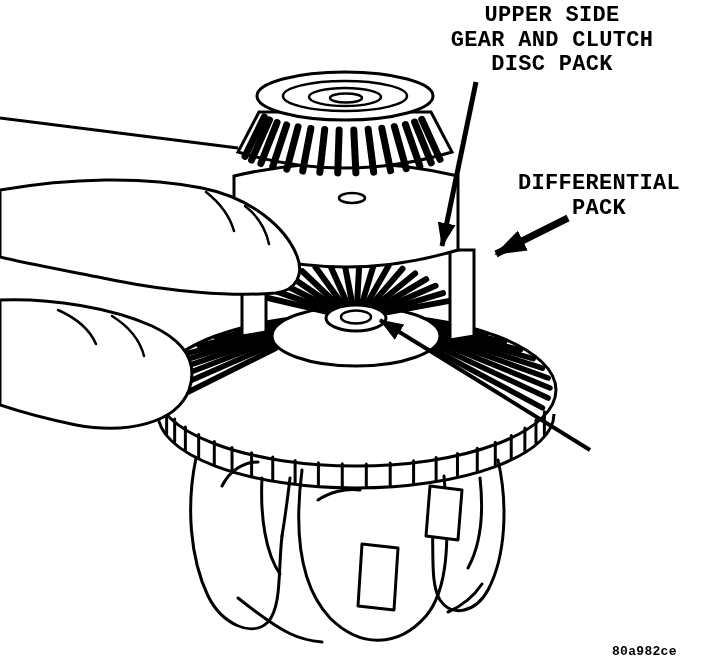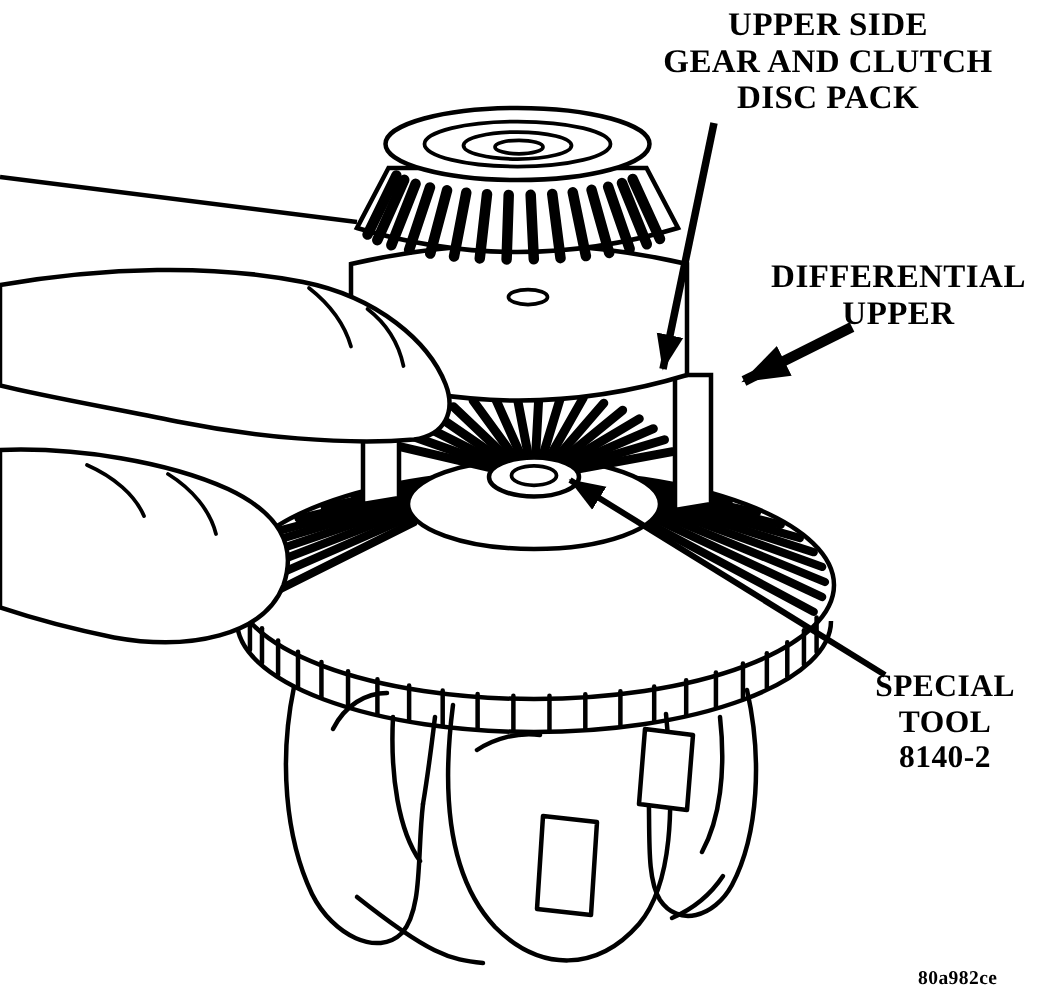--- a/index.html
+++ b/index.html
@@ -1,18 +1,18 @@
 <!DOCTYPE html>
 <html><head>
 <meta charset="utf-8">
 <style>
   html,body{margin:0;padding:0;background:#fff;}
   .stage{
     position:relative;width:704px;height:668px;background:#fff;overflow:hidden;
-    font-family:Liberation Serif, serif;
+    font-family:Liberation Mono, monospace;
   }
   .stage svg{position:absolute;left:0;top:0;}
   .label{
     position:absolute;font-weight:700;color:#000;text-align:center;
     white-space:pre-line;line-height:1.12;letter-spacing:.3px;
   }
   .label-upper{left:402px;top:4px;width:300px;font-size:22px;}
   .label-diffcase{left:494px;top:172px;width:210px;font-size:22px;}
   .label-tool{left:560px;top:446px;width:140px;font-size:21px;}
   .figcode{
@@ -183,20 +183,17 @@
       <line x1="568" y1="218" x2="496" y2="254" stroke="#000" stroke-width="7" marker-end="url(#ahBig)"></line>
       <line x1="590" y1="450" x2="380" y2="320" stroke="#000" stroke-width="4" marker-end="url(#ahMed)"></line>
     </g>
   </svg>
 
   <div class="label label-upper">UPPER SIDE
 GEAR AND CLUTCH
 DISC PACK</div>
 
   <div class="label label-diffcase">DIFFERENTIAL
-UPPER</div>
+PACK</div>
 
-  <div class="label label-tool">SPECIAL
-TOOL
-8140-2</div>
 
   <div class="figcode">80a982ce</div>
 </div>
 
 </body></html>

